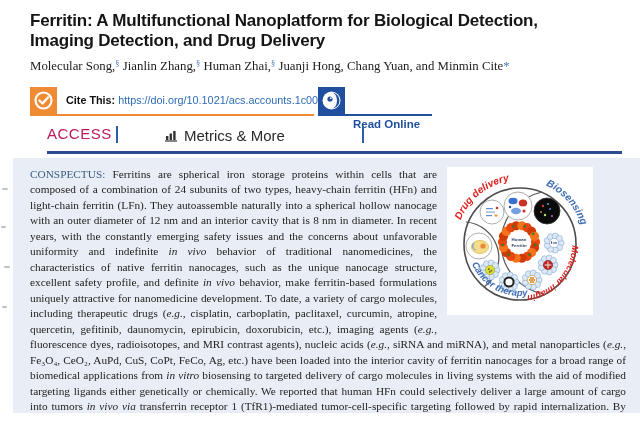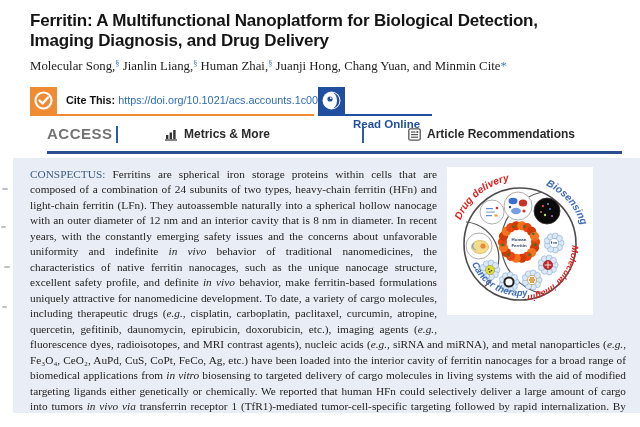--- a/index.html
+++ b/index.html
@@ -16,24 +16,24 @@
   .authors .sup{color:#4a7ebb;font-size:8.5px;vertical-align:4px;}
   .authors .star{color:#4a7ebb;}
   .cite-row{display:flex;margin-top:12px;height:30px;align-items:stretch;}
   .cite-box{display:flex;align-items:center;border-bottom:2.5px solid #ef8b33;width:284px;}
   .icon-sq{width:27px;height:27px;flex:0 0 27px;}
   .cite-text{padding-left:9px;font-size:10.8px;font-weight:bold;color:#111;white-space:nowrap;}
   .cite-link{font-weight:normal;color:#2e6cb6;text-decoration:none;}
   .read-box{display:flex;align-items:center;border-bottom:2.5px solid #1f4f9e;margin-left:4px;padding-right:12px;}
   .read-label{padding-left:8px;font-size:11.5px;font-weight:bold;color:#1f4f9e;white-space:nowrap;margin-top:48px;}
   .access-row{position:relative;height:22px;margin-top:8px;}
-  .access-label{position:absolute;left:17px;top:1px;font-size:15px;font-weight:bold;color:#737373;letter-spacing:.5px;}
+  .access-label{position:absolute;left:17px;top:1px;font-size:15px;font-weight:normal;color:#be185d;letter-spacing:.5px;}
   .vsep{position:absolute;top:2px;width:2px;height:17px;background:#2b5ea7;}
   .tab{position:absolute;top:3px;display:flex;align-items:center;gap:6px;}
-  .tab-label{font-size:12px;font-weight:bold;color:#2a2a2a;white-space:nowrap;}
+  .tab-label{font-size:15px;font-weight:normal;color:#2a2a2a;white-space:nowrap;}
   .rule{height:2.5px;background:#2b4d8f;margin:5px 3px 0 17px;}
   .conspectus{flex:1;margin-top:4px;background:#e9eef6;padding:9px 14px 0 17px;overflow:hidden;}
   .figure-box{float:right;width:146px;height:148px;background:#ffffff;margin:0 33px 14px 10px;}
   .para{font-family:"Liberation Serif","DejaVu Serif",serif;font-size:11.3px;line-height:15.5px;
         text-align:justify;color:#232220;}
   .para .lead{font-weight:normal;color:#3a5a80;}
   .fig-label{font-weight:bold;font-style:italic;}
 </style>
 </head>
 <body>
@@ -42,23 +42,23 @@
   <div class="mark" style="left:2px;top:188px;width:6px;"></div>
   <div class="mark" style="left:1px;top:226px;width:5px;"></div>
   <div class="mark" style="left:4px;top:266px;width:6px;"></div>
   <div class="mark" style="left:2px;top:306px;width:5px;"></div>
 </div>
 
 <div class="content">
   <header>
     <div class="title">
       <div>Ferritin: A Multifunctional Nanoplatform for Biological Detection,</div>
-      <div>Imaging Diagnosis, and Drug Delivery</div>
-    </div>
-    <div class="authors"><span>Molecular Song,</span><span class="sup">§</span><span> Jianlin Liang,</span><span class="sup">§</span><span> Human Zhai,</span><span class="sup">§</span><span> Juanji Hong, Chang Yuan, and Minmin Cite</span><span class="star">*</span></div>
+      <div>Imaging Detection, and Drug Delivery</div>
+    </div>
+    <div class="authors"><span>Molecular Song,</span><span class="sup">§</span><span> Jianlin Zhang,</span><span class="sup">§</span><span> Human Zhai,</span><span class="sup">§</span><span> Juanji Hong, Chang Yuan, and Minmin Cite</span><span class="star">*</span></div>
 
     <div class="cite-row">
       <div class="cite-box">
         <svg class="icon-sq" viewBox="0 0 27 27">
           <rect width="27" height="27" fill="#ef8b33"></rect>
           <circle cx="13.5" cy="13.5" r="8" fill="none" stroke="#fff" stroke-width="2.2"></circle>
           <polyline points="9.5,13.5 12.5,16.5 18,10.5" fill="none" stroke="#fff" stroke-width="2.4" stroke-linecap="round" stroke-linejoin="round"></polyline>
         </svg>
         <div class="cite-text">
           <span>Cite This:</span>
@@ -83,30 +83,20 @@
       <span class="tab" style="left:135px;">
         <svg width="13" height="13" viewBox="0 0 13 13">
           <rect x="1" y="7" width="2.4" height="4" fill="#333"></rect>
           <rect x="4.6" y="4.5" width="2.4" height="6.5" fill="#333"></rect>
           <rect x="8.2" y="2" width="2.4" height="9" fill="#333"></rect>
           <rect x="0" y="11.4" width="12" height="1.2" fill="#333"></rect>
         </svg>
         <span class="tab-label">Metrics &amp; More</span>
       </span>
       <span class="vsep" style="left:332px;"></span>
-      <span class="tab" style="left:378px;">
-        <svg width="13" height="13" viewBox="0 0 13 13">
-          <rect x="0.8" y="0.8" width="11.4" height="11.4" rx="1.5" fill="none" stroke="#555" stroke-width="1.3"></rect>
-          <rect x="3" y="3.4" width="4.5" height="1.2" fill="#555"></rect>
-          <rect x="3" y="6" width="7" height="1.2" fill="#555"></rect>
-          <rect x="3" y="8.6" width="7" height="1.2" fill="#555"></rect>
-          <circle cx="9.3" cy="4" r="1.1" fill="#555"></circle>
-        </svg>
-        <span class="tab-label">Article Recommendations</span>
-      </span>
 
     </div>
     <div class="rule"></div>
   </header>
 
   <div class="conspectus">
     <div class="figure-box">
       <svg width="146" height="148" viewBox="0 0 146 148">
         <rect width="146" height="148" fill="#ffffff"></rect>
         <defs>

